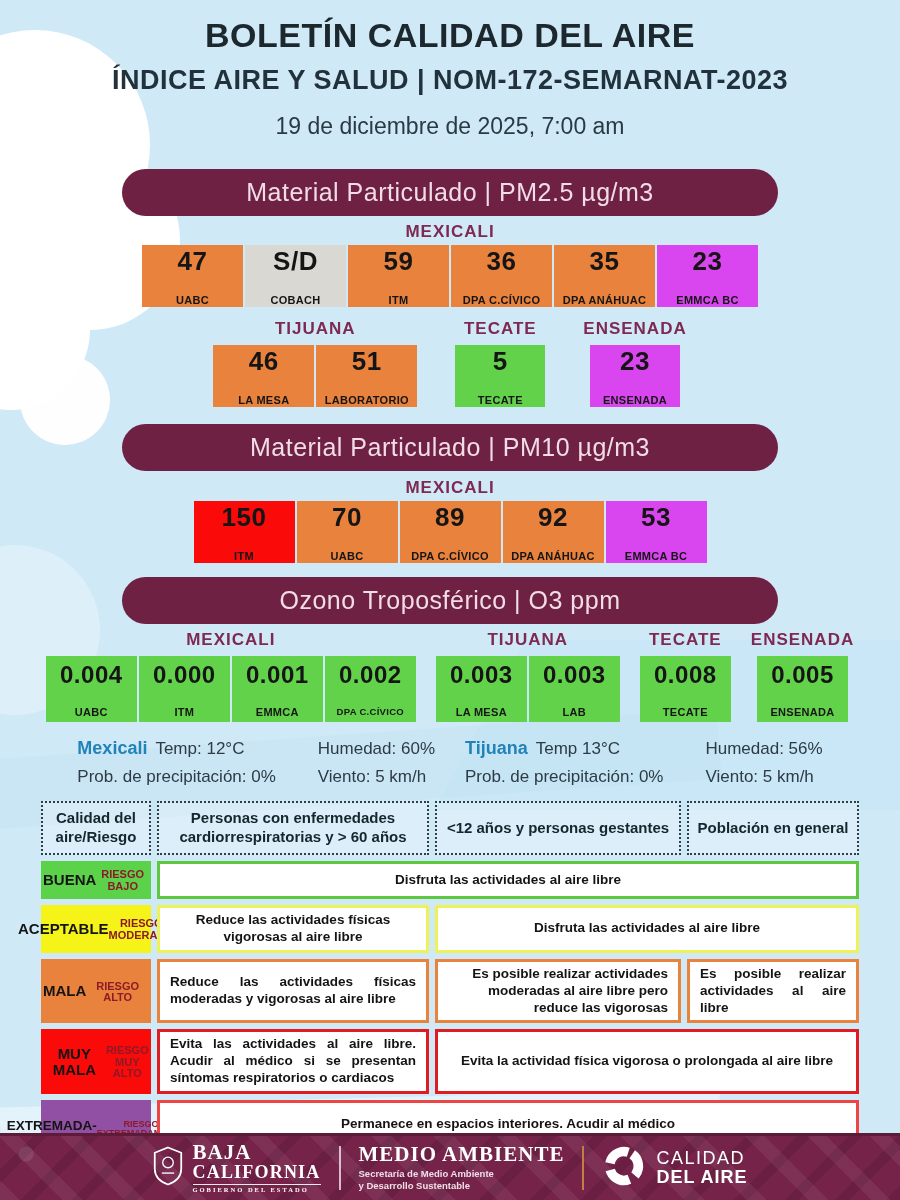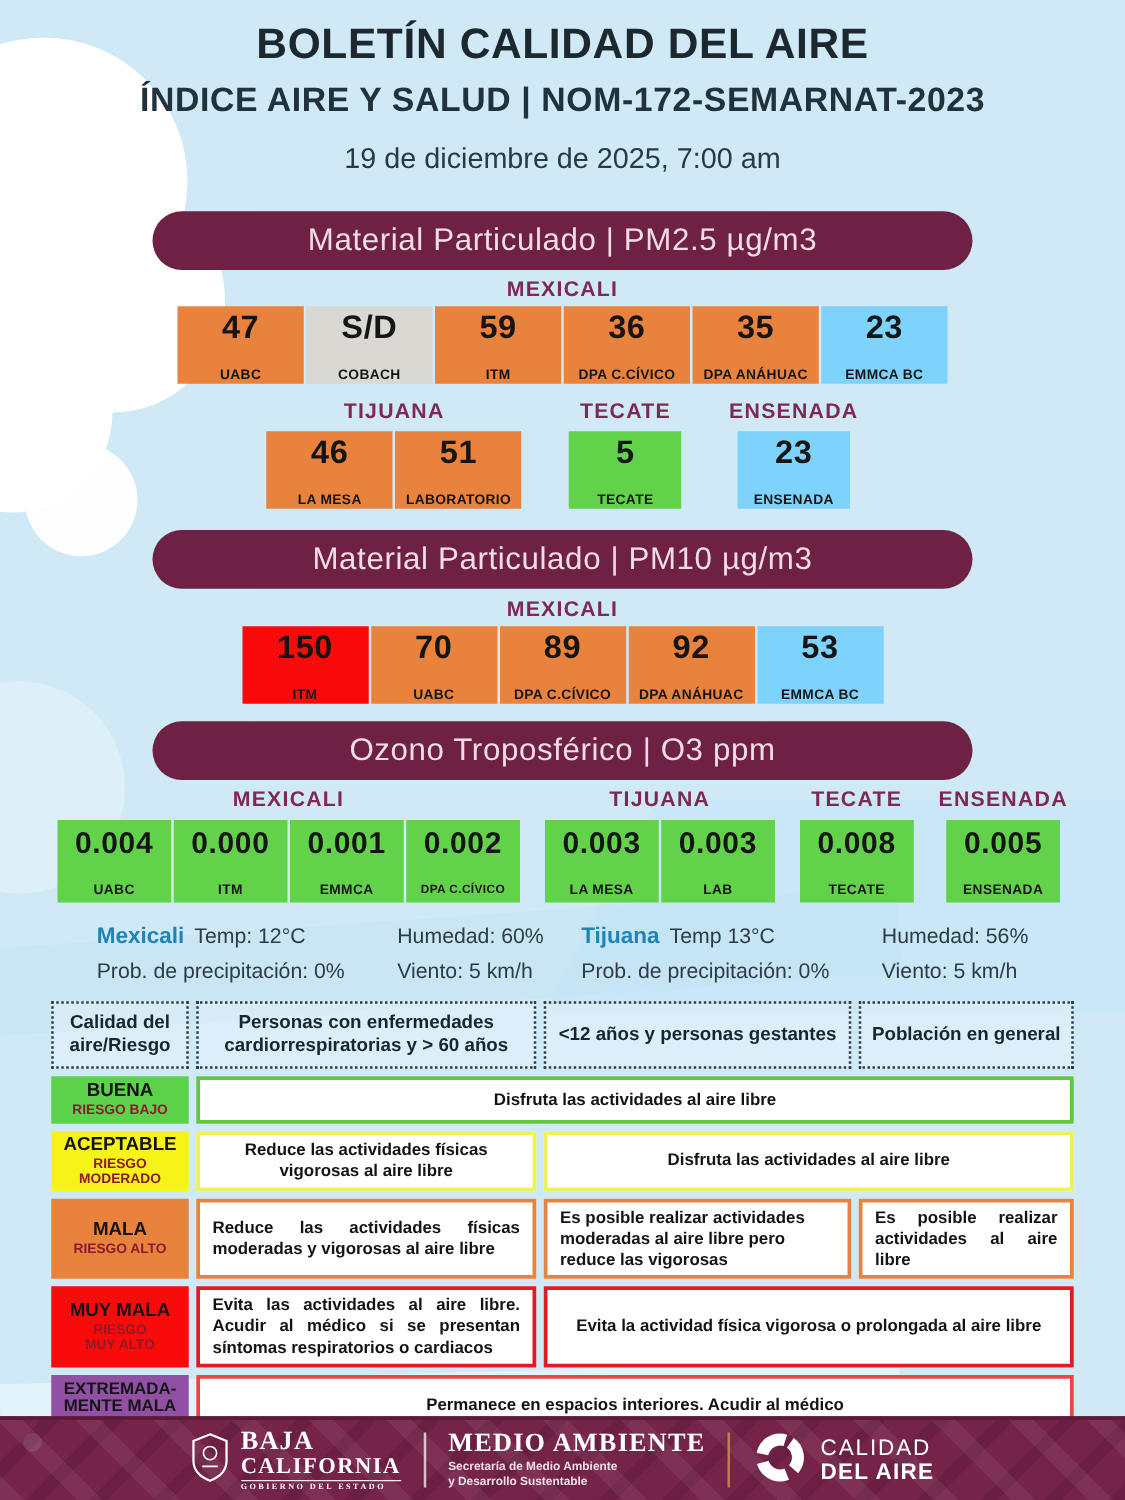--- a/index.html
+++ b/index.html
@@ -30,21 +30,21 @@
   .mt-b1 { margin-top:29px; } .mt-b2 { margin-top:17px; } .mt-b3 { margin-top:14px; }
 
   .city-label { text-align:center; font-size:17px; font-weight:800; letter-spacing:1px; color:#7e2951; }
 
   
   .cards { display:flex; justify-content:center; gap:2px; }
   .card  { width:101px; height:62px; display:flex; flex-direction:column; align-items:center; justify-content:center; gap:17px; }
   .card .v { font-size:26px; font-weight:800; color:#151515; letter-spacing:.5px; }
   .card .s { font-size:11px; font-weight:800; color:#151515; letter-spacing:.3px; white-space:nowrap; }
   .card.small { width:90px; }
-  .lv-orange { background:#e8823c; } .lv-gray { background:#d9d8d3; } .lv-yellow { background:#7dd3fc; }
+  .lv-orange { background:#e8823c; } .lv-gray { background:#d9d8d3; } .lv-yellow { background:#d946ef; }
   .lv-green  { background:#62d24a; } .lv-red  { background:#fb0a0a; }
 
   .group-row { display:flex; justify-content:center; align-items:flex-end; gap:38px; }
   .group { display:flex; flex-direction:column; gap:6px; }
   .group .cards { gap:2px; }
 
   .o3-row { display:flex; justify-content:center; align-items:flex-end; gap:20px; }
   .o3-row .card { width:91px; height:66px; }
   .o3-row .card .v { font-size:24px; }
   .o3-row .card .s { font-size:11px; }
@@ -54,29 +54,29 @@
   .whalf { display:grid; grid-template-columns:auto auto; column-gap:42px; row-gap:8px; align-items:center; }
   .wline { font-size:17px; font-weight:500; }
   .wcity { font-size:18px; font-weight:800; color:#2283b8; margin-right:8px; }
 
   
   .htable { width:818px; margin:14px auto 0; }
   .trow { display:grid; grid-template-columns:110px 272px 246px 1fr; gap:6px; margin-bottom:6px; }
   .th { border:2px dotted #2e3e46; background:rgba(255,255,255,.25); min-height:54px;
         display:flex; align-items:center; justify-content:center; text-align:center;
         font-size:15px; font-weight:800; color:#16262e; padding:3px 6px; line-height:1.25; }
-  .tlabel { display:flex; flex-direction:column; align-items:center; justify-content:center;
+  .tlabel { display:flex; flex-direction:row; align-items:center; justify-content:center;
             text-align:center; padding:3px 2px; line-height:1.05; }
   .tl-main { font-size:15px; font-weight:800; color:#141414; white-space:pre-line; }
   .tl-sub  { font-size:11px; font-weight:800; color:#8c1a28; white-space:pre-line; margin-top:2px; }
   .tcell { background:#fff; display:flex; align-items:center; justify-content:center; text-align:center;
            font-size:13.5px; font-weight:700; color:#141414; padding:4px 10px; line-height:1.25; white-space:pre-line; }
   .span2 { grid-column:span 2; } .span3 { grid-column:span 3; }
   .ta-j { text-align:justify; justify-content:flex-start; }
-  .ta-l { text-align:left; justify-content:flex-start; }
+  .ta-l { text-align:right; justify-content:flex-start; }
   .b-green  { border:3px solid #5ec93f; } .bg-green  { background:#5cd24b; }
   .b-yellow { border:3px solid #eef257; } .bg-yellow { background:#f5f318; }
   .b-orange { border:3px solid #e8823c; } .bg-orange { background:#e8823c; }
   .b-red    { border:3px solid #e01b22; } .bg-red    { background:#fb0a0a; }
   .b-purple { border:3px solid #ef4444; } .bg-purple { background:#9150a4; }
   .r-buena .tcell { min-height:38px; }
   .r-acept .tcell { min-height:46px; }
   .r-mala  .tcell { min-height:58px; }
   .r-muy   .tcell { min-height:64px; }
   .r-ext   .tcell { min-height:66px; }

